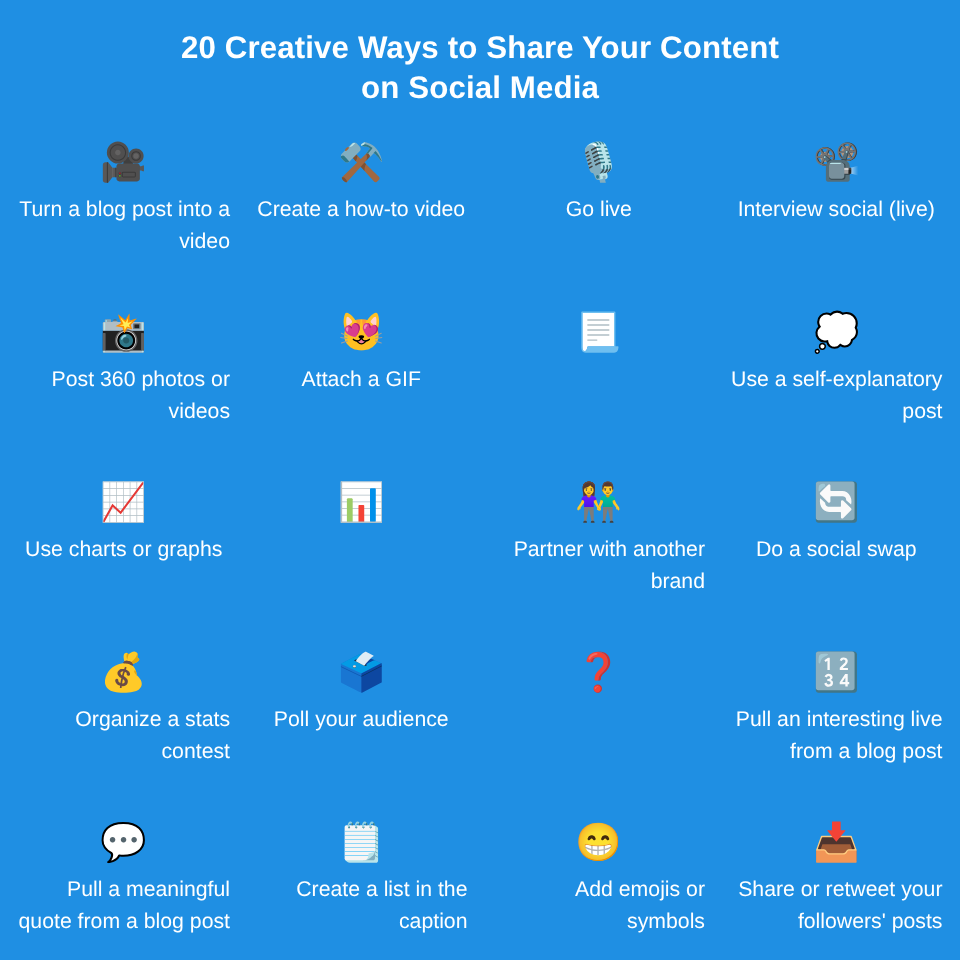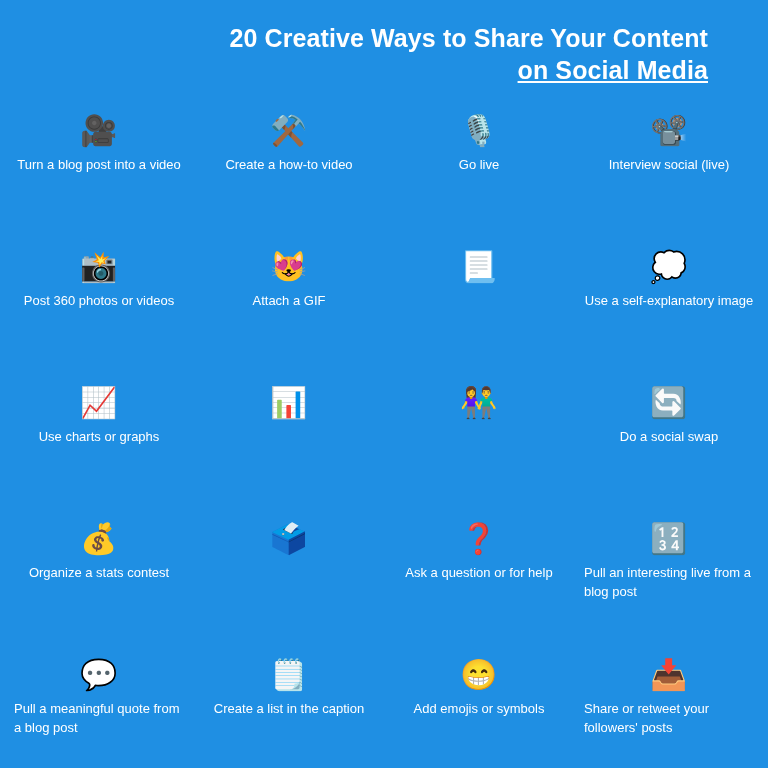--- a/index.html
+++ b/index.html
@@ -16,33 +16,32 @@
   }
   .page {
     width: 768px;
     height: 768px;
     background: #1f8fe3;
     box-sizing: border-box;
     padding: 0;
     position: relative;
   }
   .title {
-    text-align: right;
+    text-align: center;
     font-size: 25px;
     font-weight: bold;
     line-height: 1.28;
     padding-top: 22px;
     padding-left: 60px;
     padding-right: 60px;
     letter-spacing: 0.1px;
     color: #ffffff;
   }
   .title .line2 {
     display: block;
-    text-decoration: underline;
   }
   .grid {
     margin-top: 24px;
     display: grid;
     grid-template-columns: repeat(4, 1fr);
     grid-auto-rows: 136px;
     column-gap: 0px;
     row-gap: 0px;
     padding: 0 4px;
   }
@@ -58,22 +57,22 @@
     font-size: 30px;
     line-height: 40px;
     height: 42px;
     display: flex;
     align-items: center;
     justify-content: center;
     filter: none;
   }
   .cell .label {
     margin-top: 4px;
-    text-align: left;
-    font-size: 13px;
+    text-align: right;
+    font-size: 17px;
     line-height: 1.45;
     color: #ffffff;
     max-width: 180px;
   }
 </style>
 </head>
 <body>
 
 <div class="page">
 
@@ -113,53 +112,54 @@
       <div class="emoji">😻</div>
       <div class="label">Attach a GIF</div>
     </div>
 
     <div class="cell">
       <div class="emoji">📃</div>
     </div>
 
     <div class="cell">
       <div class="emoji">💭</div>
-      <div class="label">Use a self-explanatory image</div>
+      <div class="label">Use a self-explanatory post</div>
     </div>
 
     <div class="cell">
       <div class="emoji">📈</div>
       <div class="label">Use charts or graphs</div>
     </div>
 
     <div class="cell">
       <div class="emoji">📊</div>
     </div>
 
     <div class="cell">
       <div class="emoji">👫</div>
+      <div class="label">Partner with another brand</div>
     </div>
 
     <div class="cell">
       <div class="emoji">🔄</div>
       <div class="label">Do a social swap</div>
     </div>
 
     <div class="cell">
       <div class="emoji">💰</div>
       <div class="label">Organize a stats contest</div>
     </div>
 
     <div class="cell">
       <div class="emoji">🗳️</div>
+      <div class="label">Poll your audience</div>
     </div>
 
     <div class="cell">
       <div class="emoji">❓</div>
-      <div class="label">Ask a question or for help</div>
     </div>
 
     <div class="cell">
       <div class="emoji">🔢</div>
       <div class="label">Pull an interesting live from a blog post</div>
     </div>
 
     <div class="cell">
       <div class="emoji">💬</div>
       <div class="label">Pull a meaningful quote from a blog post</div>

